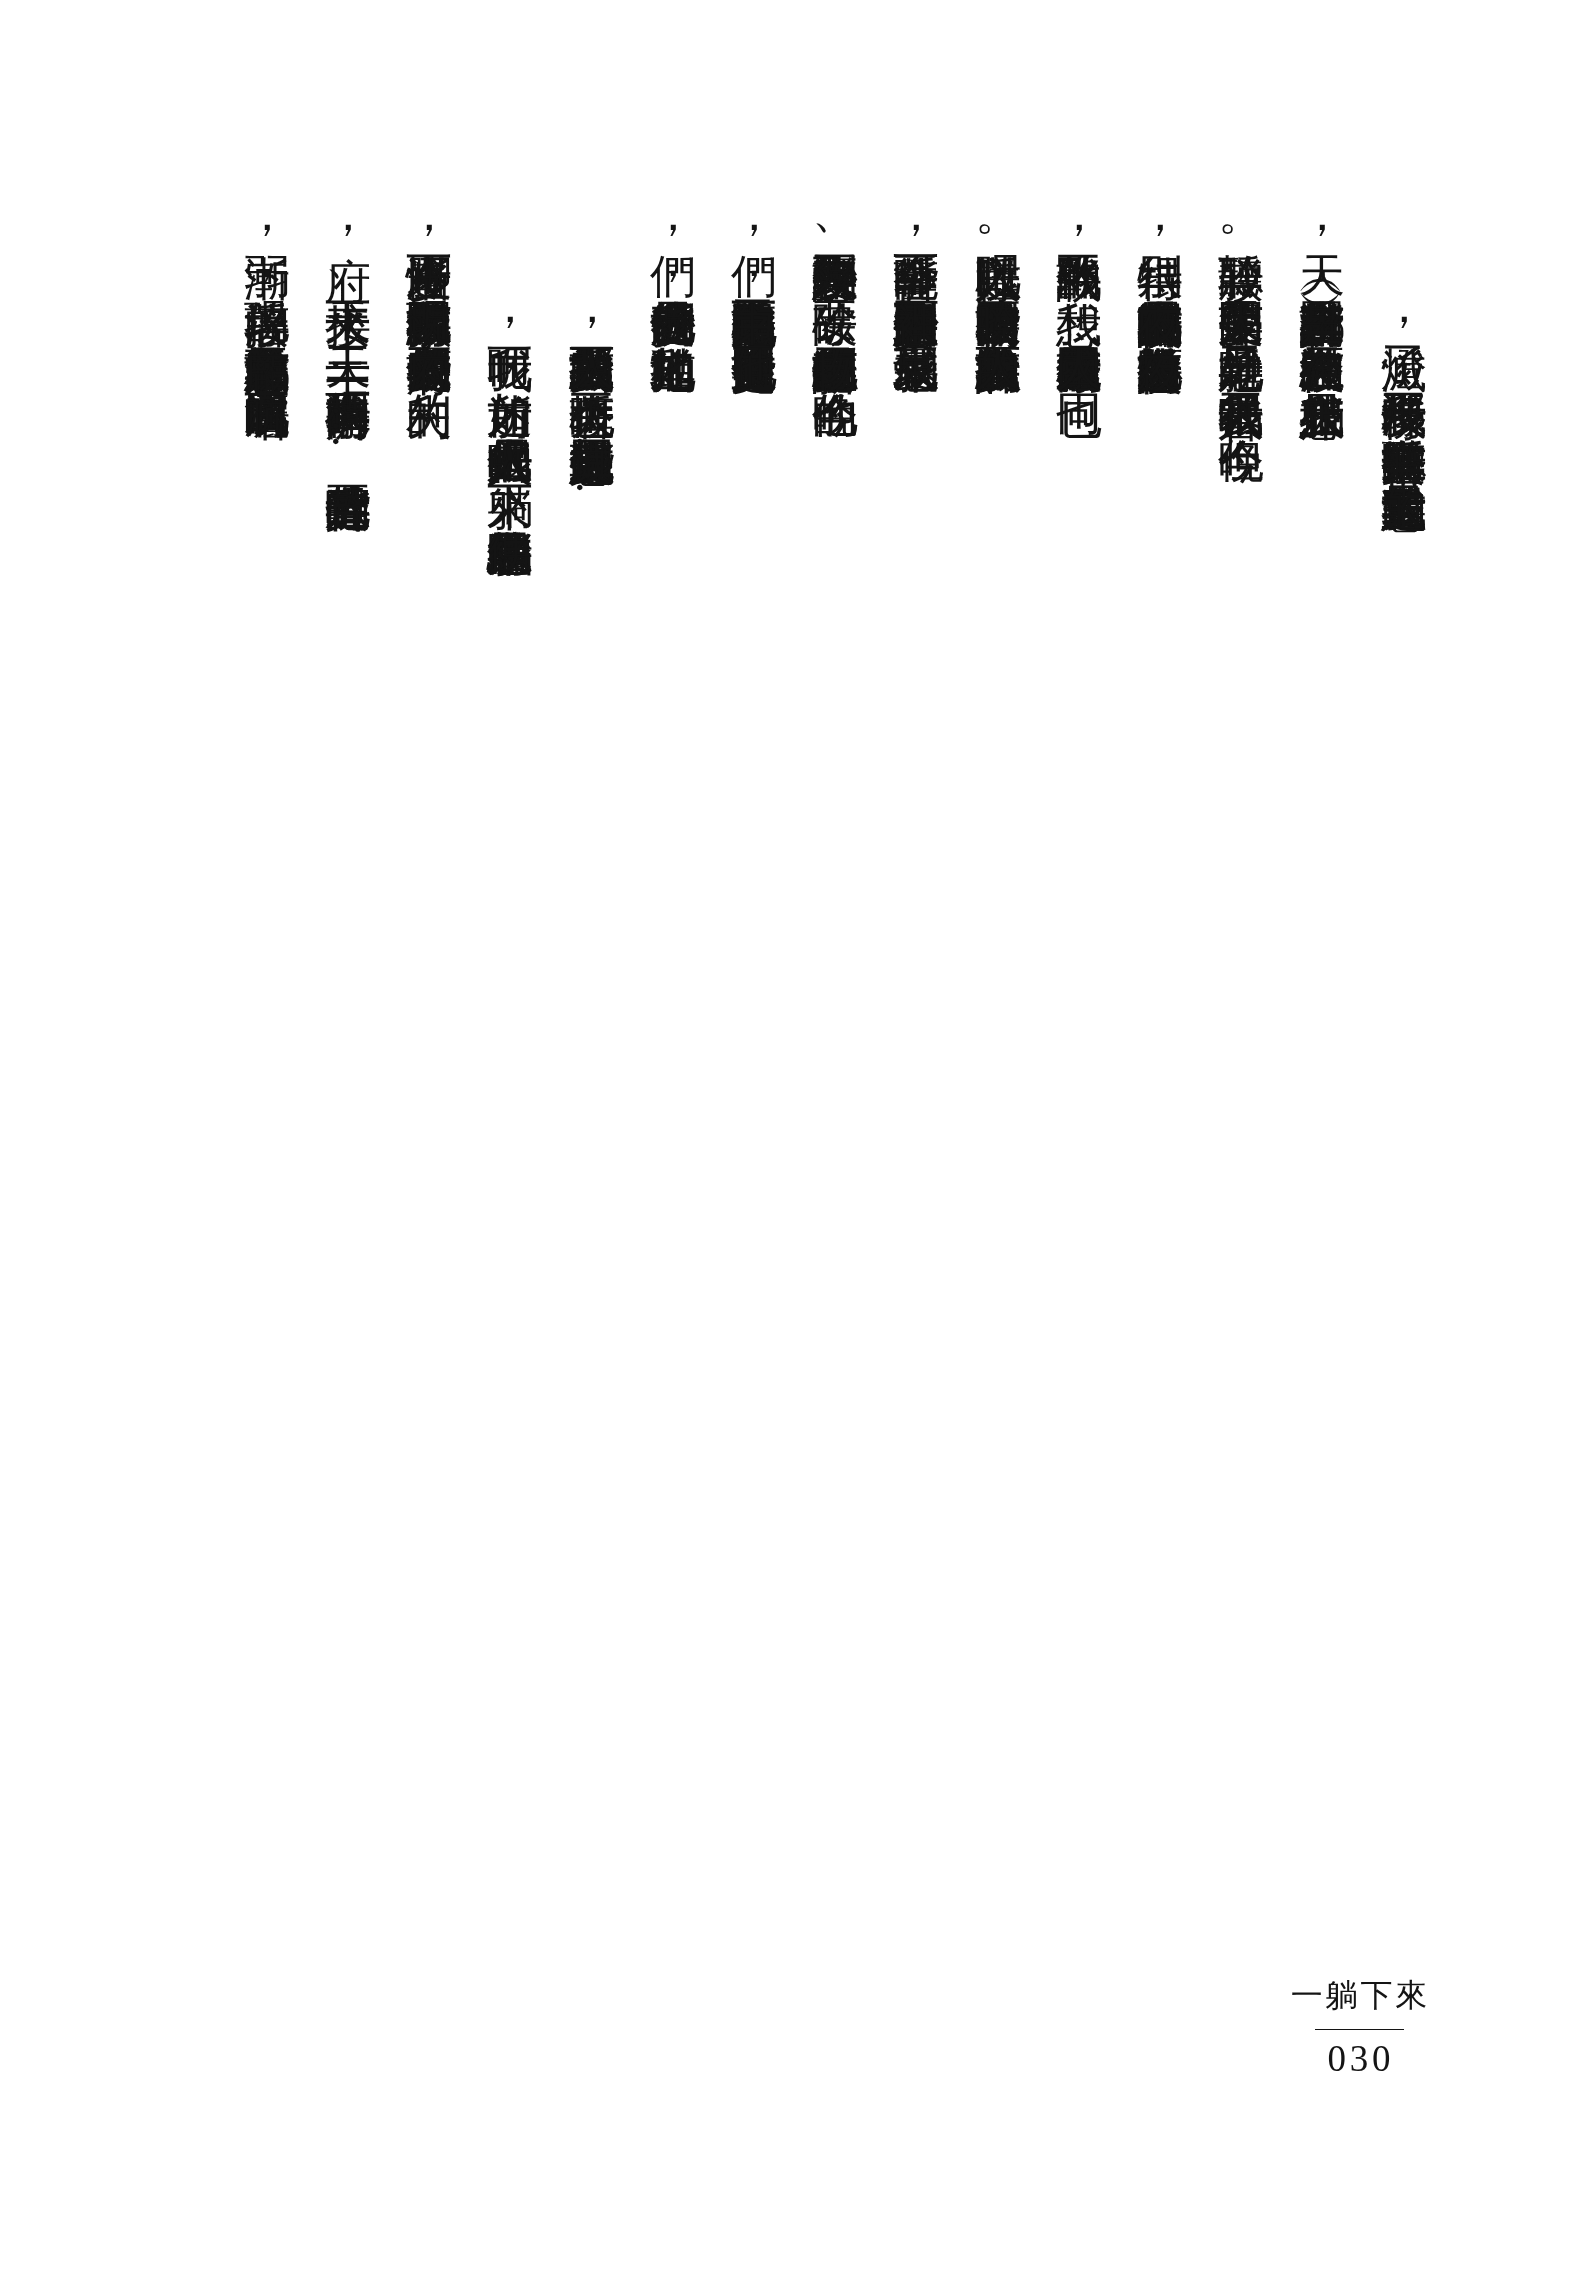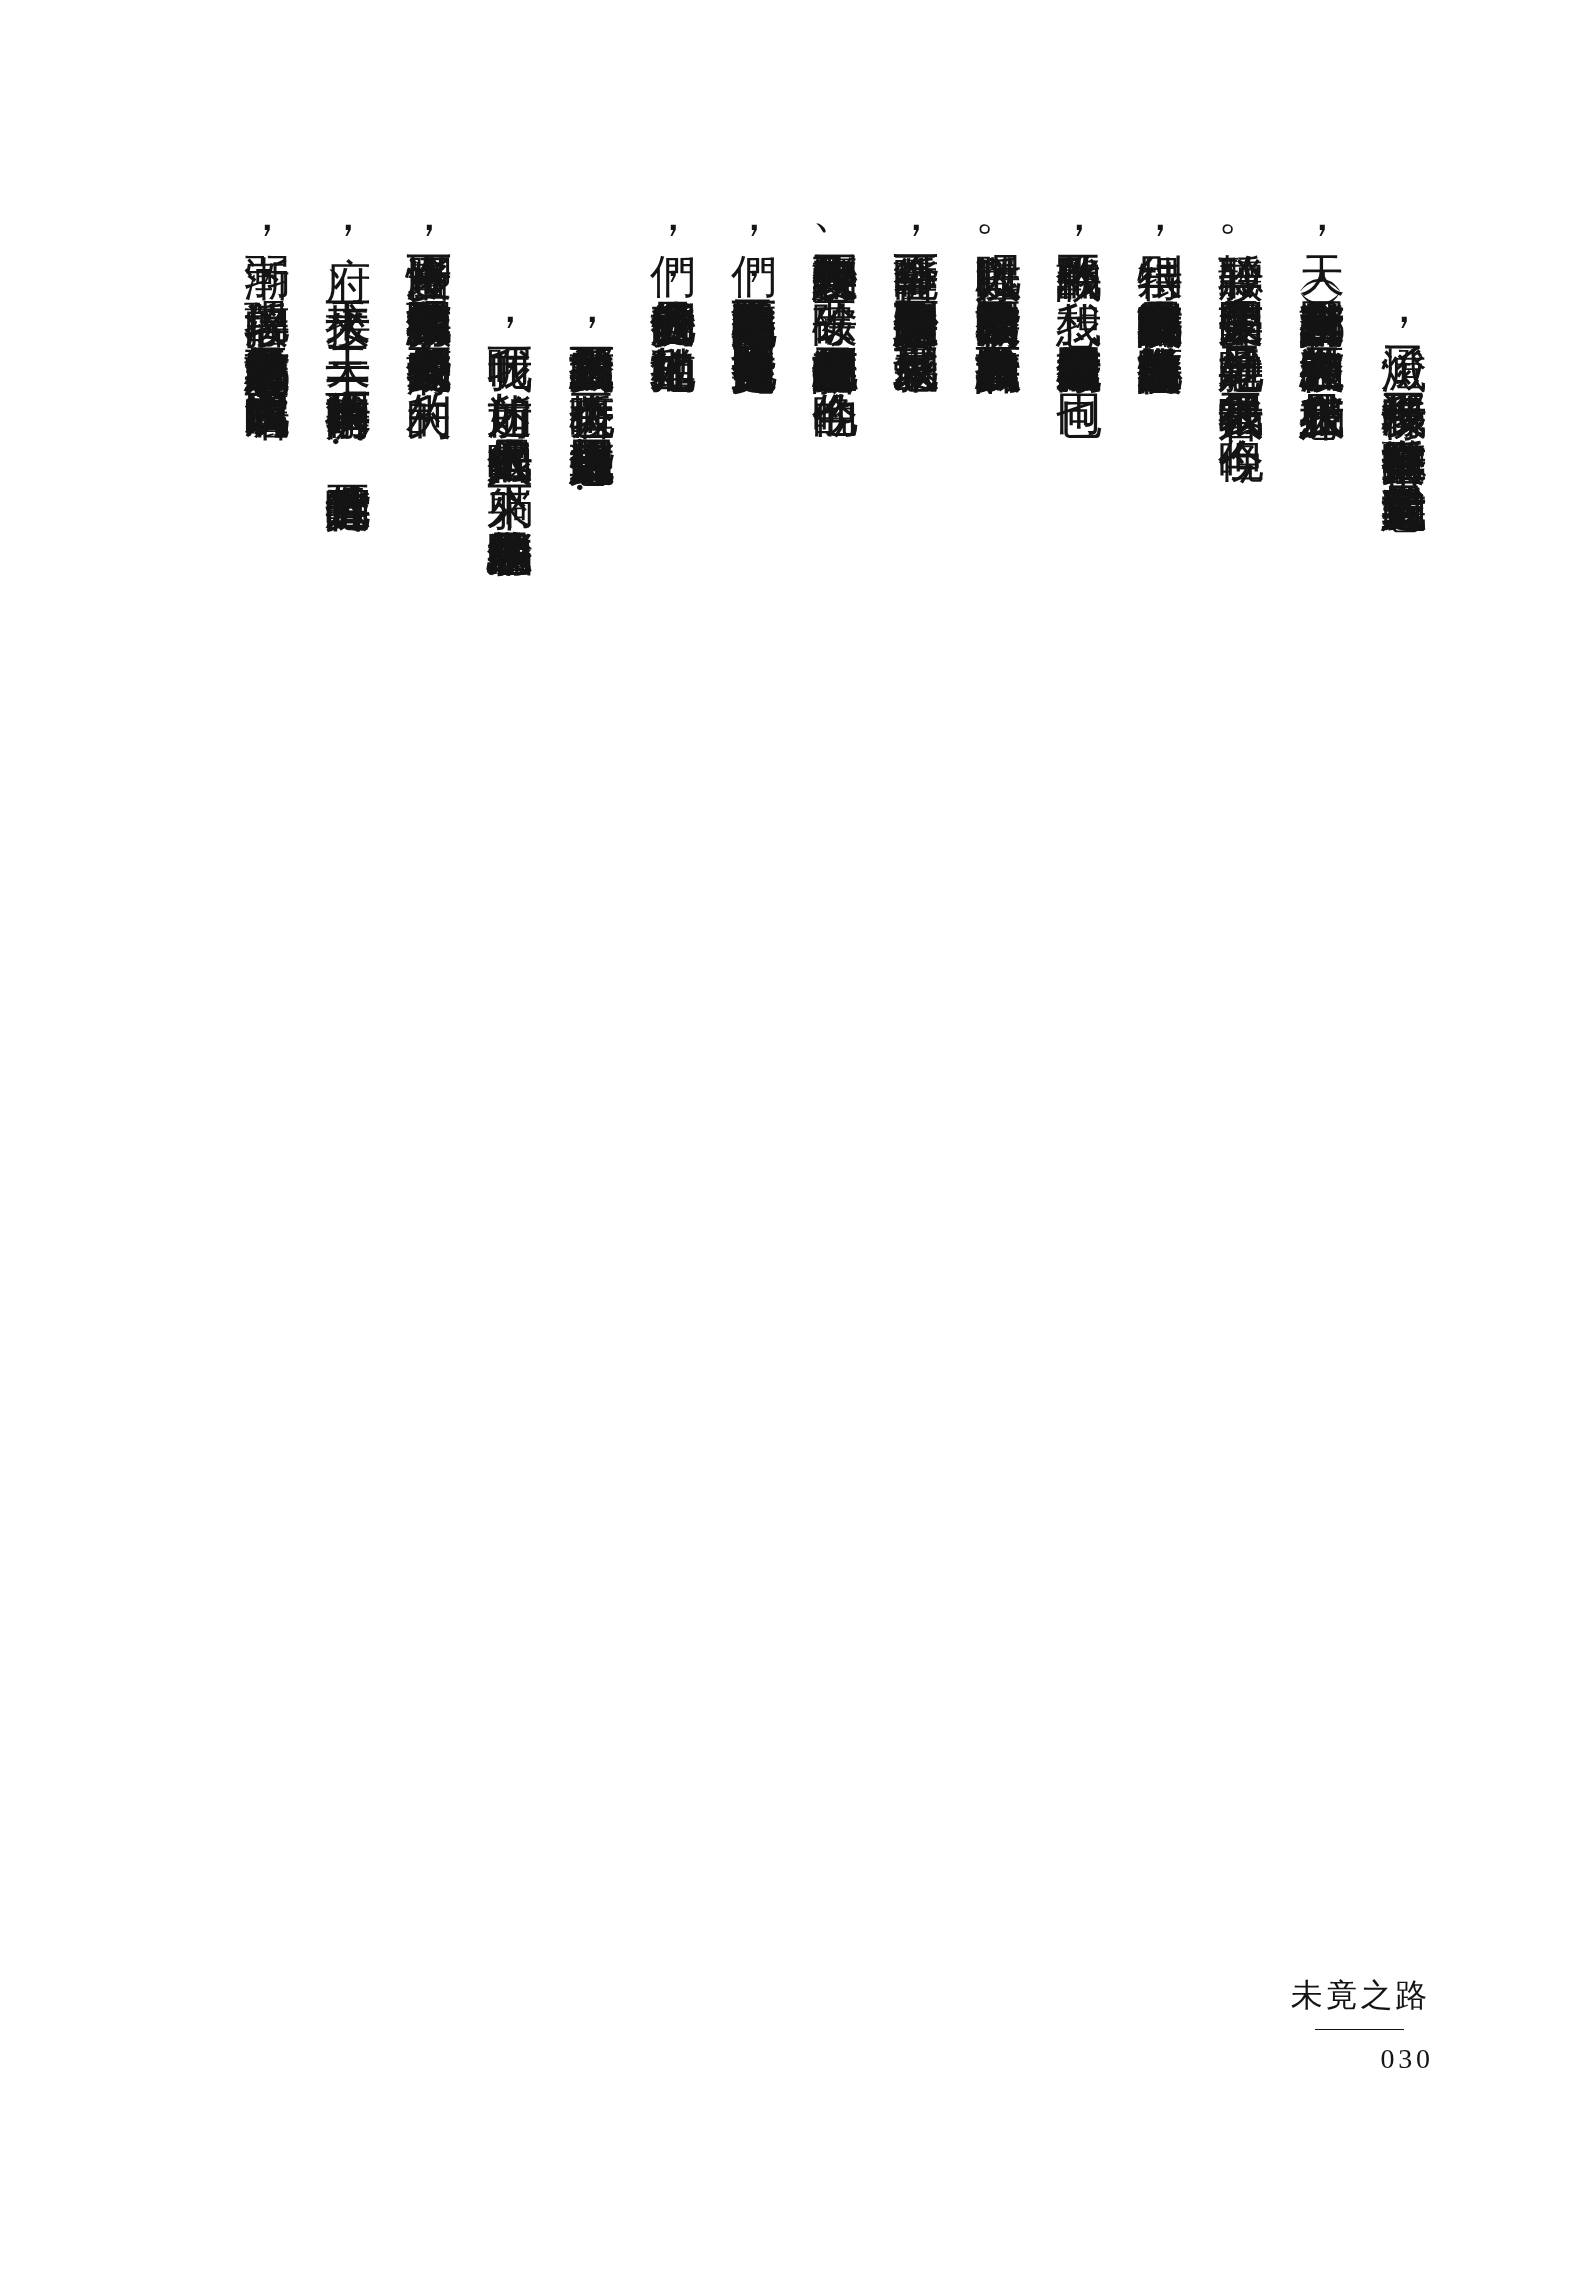--- a/index.html
+++ b/index.html
@@ -45,25 +45,24 @@
     white-space: nowrap;
   }
   #footer-rule {
     width: 89px;
     height: 0;
     border: none;
     border-top: 1.8px solid #141414;
     margin: 13px auto 11px auto;
   }
   #footer-page-number {
-    font-size: 28px;
+    font-size: 37px;
     line-height: 35px;
     letter-spacing: 3.7px;
     margin-right: -3.7px;
-    text-align: right;
   }
 </style>
 </head>
 <body>
 
 <div id="page">
   <div id="text-block">
 
   <div class="column indented" style="left: 1381px;">燈滅了，我沒像平時那樣，在睡前播音樂來聽。這是對我最意義重大的一</div>
       <div class="column" style="left: 1299px;">天，（其實對全國所有人來說都是），在經過一整天的奔波後，我只想躺在床上</div>
@@ -75,18 +74,18 @@
       <div class="column" style="left: 812px;">再想到年輕人說要改變、要破除、重新打造他們認為已經很好的事物。今晚的他</div>
       <div class="column" style="left: 731px;">們，大概會為了票數而陷入混亂和焦慮之中，畢竟這挑明了多數人並不贊同他</div>
       <div class="column" style="left: 650px;">們，他們所處的世界在改變，猶如地動山搖。</div>
       <div class="column indented" style="left: 569px;">至於那投給我的數百萬人，大概也睡不著，只因從未想過這個夢能成真……</div>
       <div class="column indented" style="left: 487px;">而我呢，如前所述，是個很好入眠的人，一躺下來，在腦海中奔馳的思緒便</div>
       <div class="column" style="left: 406px;">逐漸慢下腳步，但各種數字仍持續在眼前閃現：那些我們票數領先的府、失利的</div>
       <div class="column" style="left: 325px;">府，接下來十天、三十天、一百天內的待辦事項時程……耳畔七嘴八舌的道賀聲</div>
       <div class="column" style="left: 244px;">漸弱，接著浮現的，是無數張散發著鄉村氣息的臉龐，肌膚因風吹日曬而暗沉，</div>
     </div>
   <div id="footer">
-    <div id="footer-title">未竟之路</div>
+    <div id="footer-title">一躺下來</div>
     <hr id="footer-rule">
     <div id="footer-page-number">030</div>
   </div>
 </div>
 
 
 </body></html>

